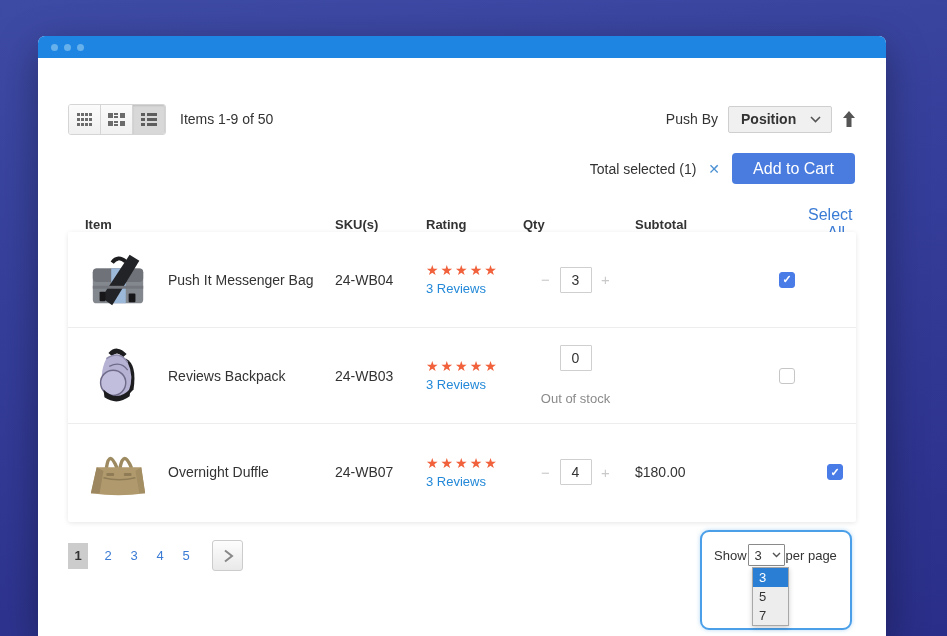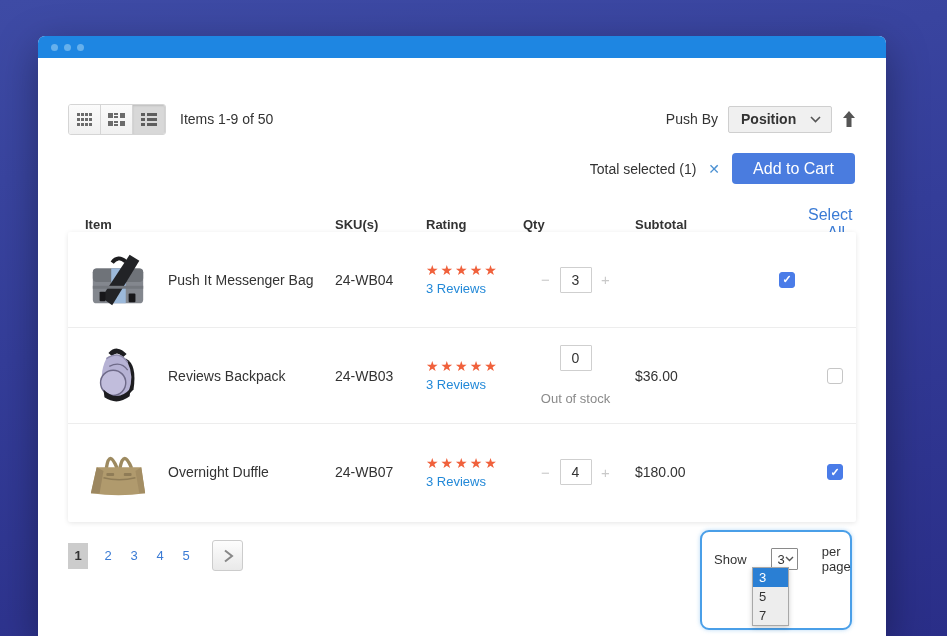--- a/index.html
+++ b/index.html
@@ -87,21 +87,21 @@
   .page-current { background:#ccc; color:#333; font-weight:700; font-size:13px;
     width:20px; height:26px; display:flex; align-items:center; justify-content:center; }
   .page-link { color:#3a7bd5; font-size:13px; cursor:pointer; width:12px; text-align:center; }
   .page-next { width:31px; height:31px; margin-left:6px; border:1px solid #ccc; border-radius:3px;
     background:linear-gradient(#fdfdfd,#e9e9e9); display:flex; align-items:center; justify-content:center; cursor:pointer; }
 
   
   .perpage { position:absolute; left:662px; top:472px; width:152px; height:100px;
     border:2px solid #4a9fe8; border-radius:9px; background:#fff;
     box-shadow:0 0 4px rgba(74,159,232,.4); }
-  .pp-row { display:flex; align-items:center; margin:12px 0 0 12px; gap:24px; }
+  .pp-row { display:flex; align-items:center; margin:12px 0 0 12px; gap:1px; }
   .pp-label { font-size:13px; color:#333; }
   .pp-select { width:37px; height:22px; border:1px solid #8a8a8a; border-radius:1px; background:#fff;
     display:flex; align-items:center; padding:0 3px 0 6px; font-size:13px; color:#333; cursor:pointer; }
   .pp-select .chev { margin-left:auto; }
   .pp-list { position:absolute; left:50px; top:35px; width:37px; background:#ededed;
     border:1px solid #a8a8a8; box-shadow:0 2px 5px rgba(0,0,0,.2); }
   .pp-option { height:19px; display:flex; align-items:center; padding-left:6px;
     font-size:13px; color:#333; cursor:pointer; }
   .pp-option.selected { background:#2a7fd4; color:#fff; }
 </style>
@@ -248,21 +248,20 @@
         <div class="cell-rating">
           <span class="stars">★★★★★</span>
           <a class="reviews">3 Reviews</a>
         </div>
         <div class="cell-qty">
           <div class="qty-line">
             <input class="qty-input" value="0" style="">
           </div>
           <span class="stock-note">Out of stock</span>
         </div>
-        <span class="cell-sub">$36.00</span>
         <div class="cell-check">
           <div class="checkbox"></div>
         </div>
       </div>
 
       <div class="prow grid-cols">
         <div class="cell-img">
           <svg width="62" height="62" viewBox="0 0 64 64">
             <path d="M20,28 Q23,8 31,28" stroke="#9d8a60" stroke-width="3.5" fill="none"></path>
             <path d="M34,28 Q38,8 46,28" stroke="#9d8a60" stroke-width="3.5" fill="none"></path>

